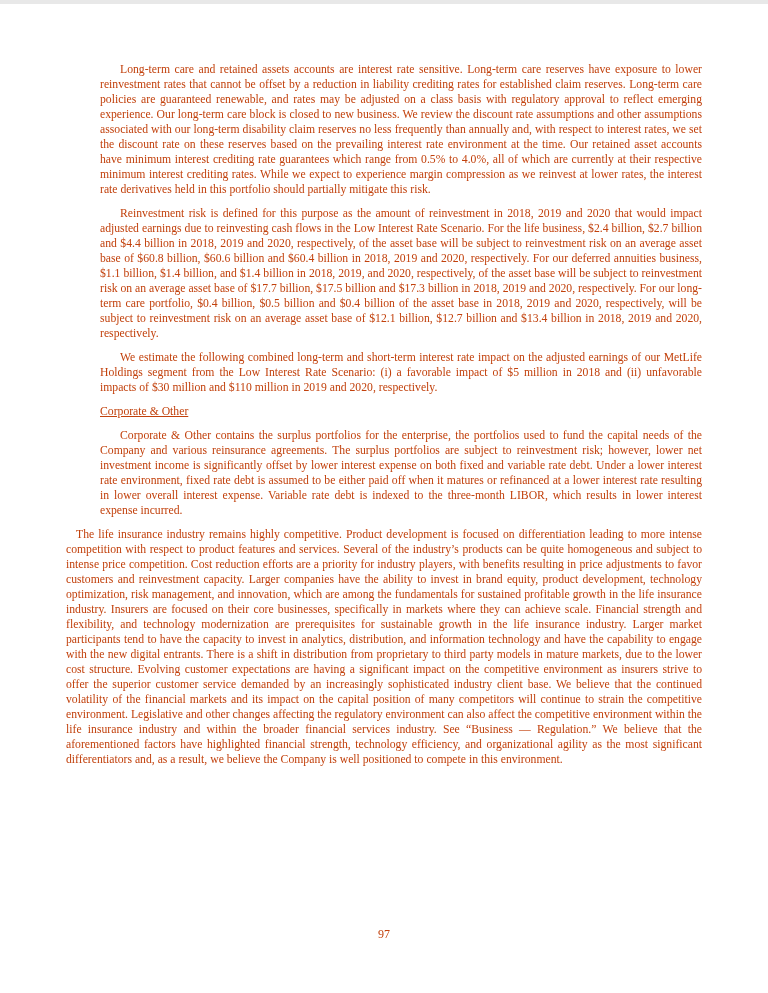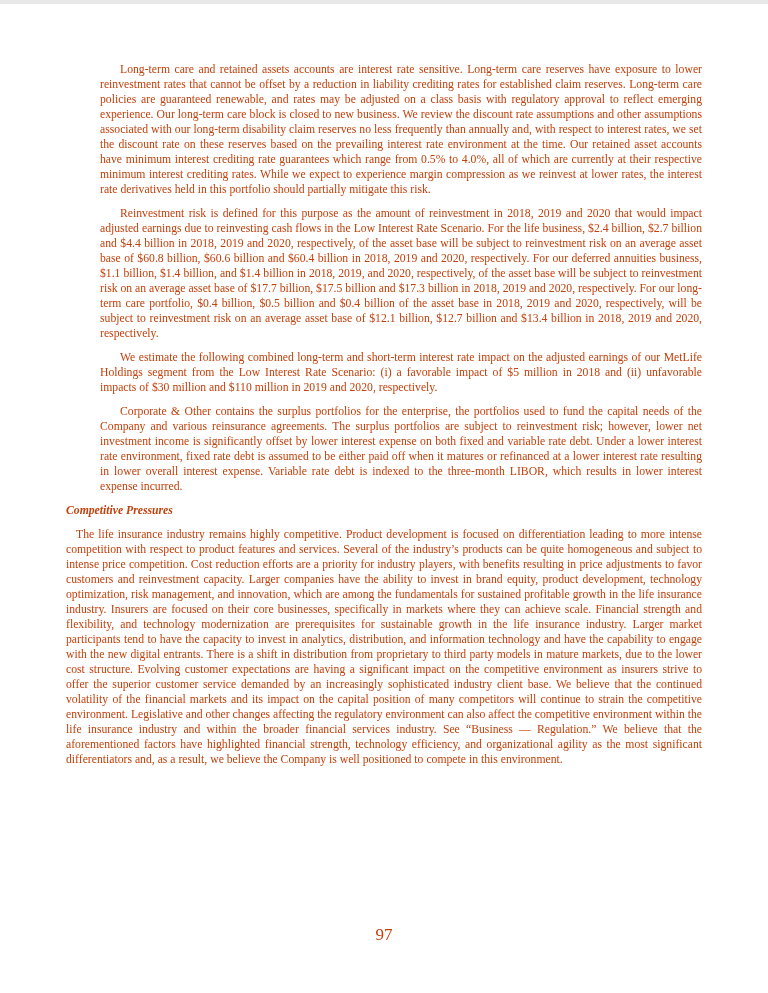--- a/index.html
+++ b/index.html
@@ -51,40 +51,40 @@
     font-weight: bold;
     font-style: italic;
     margin-top: 5px;
   }
   .page-number {
     position: absolute;
     left: 0;
     right: 0;
     top: 923px;
     text-align: center;
-    font-size: 17px;
+    font-size: 12px;
     line-height: 15px;
   }
 </style>
 </head>
 <body>
 
 <div class="page">
   <div class="content">
 
     <p class="body inner">Long-term care and retained assets accounts are interest rate sensitive. Long-term care reserves have exposure to lower reinvestment rates that cannot be offset by a reduction in liability crediting rates for established claim reserves. Long-term care policies are guaranteed renewable, and rates may be adjusted on a class basis with regulatory approval to reflect emerging experience. Our long-term care block is closed to new business. We review the discount rate assumptions and other assumptions associated with our long-term disability claim reserves no less frequently than annually and, with respect to interest rates, we set the discount rate on these reserves based on the prevailing interest rate environment at the time. Our retained asset accounts have minimum interest crediting rate guarantees which range from 0.5% to 4.0%, all of which are currently at their respective minimum interest crediting rates. While we expect to experience margin compression as we reinvest at lower rates, the interest rate derivatives held in this portfolio should partially mitigate this risk.</p>
 
     <p class="body inner">Reinvestment risk is defined for this purpose as the amount of reinvestment in 2018, 2019 and 2020 that would impact adjusted earnings due to reinvesting cash flows in the Low Interest Rate Scenario. For the life business, $2.4 billion, $2.7 billion and $4.4 billion in 2018, 2019 and 2020, respectively, of the asset base will be subject to reinvestment risk on an average asset base of $60.8 billion, $60.6 billion and $60.4 billion in 2018, 2019 and 2020, respectively. For our deferred annuities business, $1.1 billion, $1.4 billion, and $1.4 billion in 2018, 2019, and 2020, respectively, of the asset base will be subject to reinvestment risk on an average asset base of $17.7 billion, $17.5 billion and $17.3 billion in 2018, 2019 and 2020, respectively. For our long-term care portfolio, $0.4 billion, $0.5 billion and $0.4 billion of the asset base in 2018, 2019 and 2020, respectively, will be subject to reinvestment risk on an average asset base of $12.1 billion, $12.7 billion and $13.4 billion in 2018, 2019 and 2020, respectively.</p>
 
     <p class="body inner">We estimate the following combined long-term and short-term interest rate impact on the adjusted earnings of our MetLife Holdings segment from the Low Interest Rate Scenario: (i) a favorable impact of $5 million in 2018 and (ii) unfavorable impacts of $30 million and $110 million in 2019 and 2020, respectively.</p>
 
+    <h3 class="heading-underline inner">Corporate &amp; Other</h3>
 
     <p class="body inner">Corporate &amp; Other contains the surplus portfolios for the enterprise, the portfolios used to fund the capital needs of the Company and various reinsurance agreements. The surplus portfolios are subject to reinvestment risk; however, lower net investment income is significantly offset by lower interest expense on both fixed and variable rate debt. Under a lower interest rate environment, fixed rate debt is assumed to be either paid off when it matures or refinanced at a lower interest rate resulting in lower overall interest expense. Variable rate debt is indexed to the three-month LIBOR, which results in lower interest expense incurred.</p>
 
 
-    <h3 class="heading-bold-italic">Competitive Pressures</h3>
 
     <p class="body outer">The life insurance industry remains highly competitive. Product development is focused on differentiation leading to more intense competition with respect to product features and services. Several of the industry’s products can be quite homogeneous and subject to intense price competition. Cost reduction efforts are a priority for industry players, with benefits resulting in price adjustments to favor customers and reinvestment capacity. Larger companies have the ability to invest in brand equity, product development, technology optimization, risk management, and innovation, which are among the fundamentals for sustained profitable growth in the life insurance industry. Insurers are focused on their core businesses, specifically in markets where they can achieve scale. Financial strength and flexibility, and technology modernization are prerequisites for sustainable growth in the life insurance industry. Larger market participants tend to have the capacity to invest in analytics, distribution, and information technology and have the capability to engage with the new digital entrants. There is a shift in distribution from proprietary to third party models in mature markets, due to the lower cost structure. Evolving customer expectations are having a significant impact on the competitive environment as insurers strive to offer the superior customer service demanded by an increasingly sophisticated industry client base. We believe that the continued volatility of the financial markets and its impact on the capital position of many competitors will continue to strain the competitive environment. Legislative and other changes affecting the regulatory environment can also affect the competitive environment within the life insurance industry and within the broader financial services industry. See “Business — Regulation.” We believe that the aforementioned factors have highlighted financial strength, technology efficiency, and organizational agility as the most significant differentiators and, as a result, we believe the Company is well positioned to compete in this environment.</p>
 
   </div>
 
   <div class="page-number">97</div>
 </div>
 
 </body></html>

